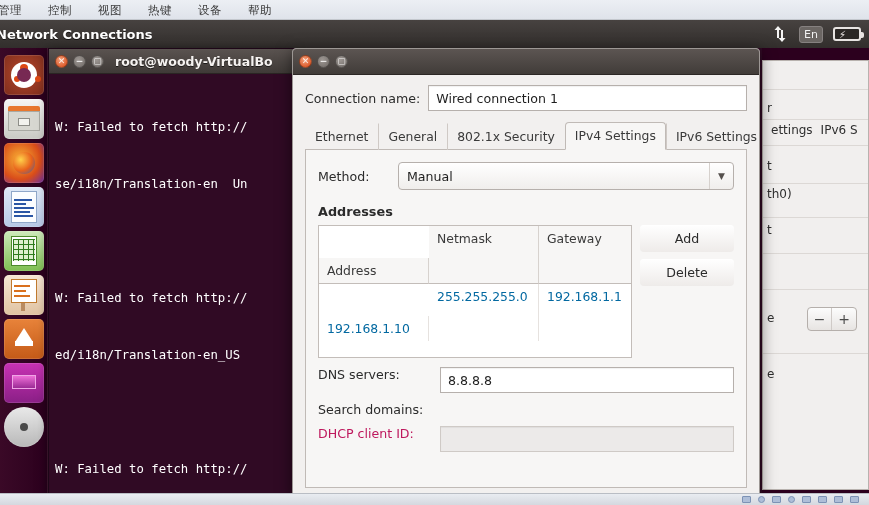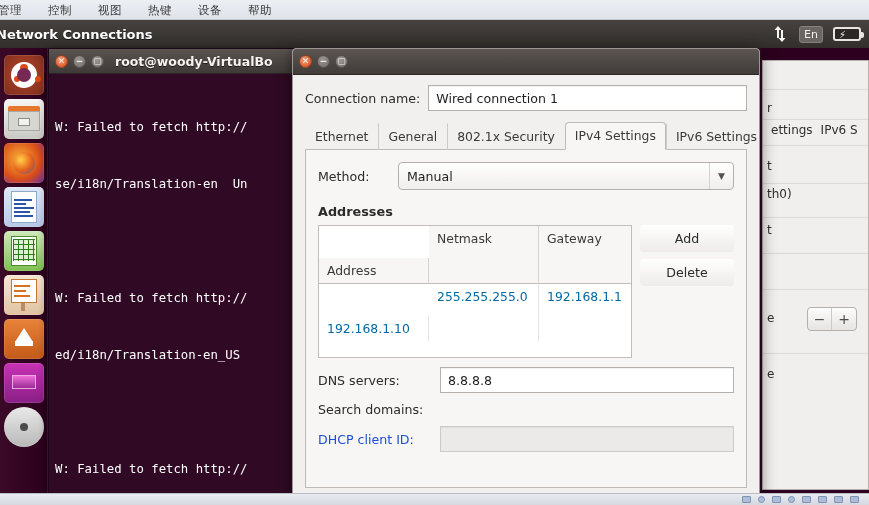--- a/index.html
+++ b/index.html
@@ -176,21 +176,21 @@
     display:flex; align-items:center; padding-left: 6px; gap: 5px;
     color:#ffffff; font-size: 13px; font-weight: bold;
     border-bottom: 1px solid #2c2725;
   }
   .dlg-title .dt { margin-left: 42px; text-shadow: 0 1px 0 rgba(0,0,0,.6); }
 
   .dlg-body { padding: 10px 12px 0 12px; }
 
   .row { display: flex; align-items: center; gap: 8px; }
   .lbl { font-size: 12.6px; color: #2b2b2b; }
-  .lbl.dim { color: #1d4ed8; }
+  .lbl.dim { color: #be185d; }
 
   .txtfield {
     flex: 1; height: 26px; background: #ffffff;
     border: 1px solid #b6b0ac; border-radius: 0;
     padding: 0 7px; font-size: 12.6px; color: #1e1e1e;
     display:flex; align-items:center;
     box-shadow: inset 0 1px 1px rgba(0,0,0,.06);
   }
   .txtfield.disabled { background: #eceae9; border-color:#cfcac6; color:#a39f9c; }
 
@@ -242,21 +242,21 @@
   .addr-table .pad { height: 16px; }
 
   .addr-btns { display: flex; flex-direction: column; gap: 7px; width: 94px; }
   .btn {
     height: 27px; border: 1px solid #b2acа8; border-color:#b2aca8;
     border-radius: 4px; background: linear-gradient(#ffffff,#eeebe9);
     font-size: 12.6px; color: #2b2b2b; display:flex; align-items:center;
     justify-content:center; box-shadow: 0 1px 0 rgba(255,255,255,.7) inset;
   }
 
-  .frow { display:flex; align-items:center; margin-top: 9px; }
+  .frow { display:flex; align-items:flex-start; margin-top: 9px; }
   .frow .lbl { width: 122px; }
 
   .chkrow { display:flex; align-items:center; gap: 9px; margin-top: 16px; padding-left: 18px;}
   .chk {
     width: 14px; height: 14px; border:1px solid #a9a3a0; border-radius: 3px;
     background: linear-gradient(#ffffff,#f2f0ee);
   }
   .routes-row { display:flex; justify-content:flex-end; margin-top: 12px; }
   .routes-btn { width: 104px; }
 

